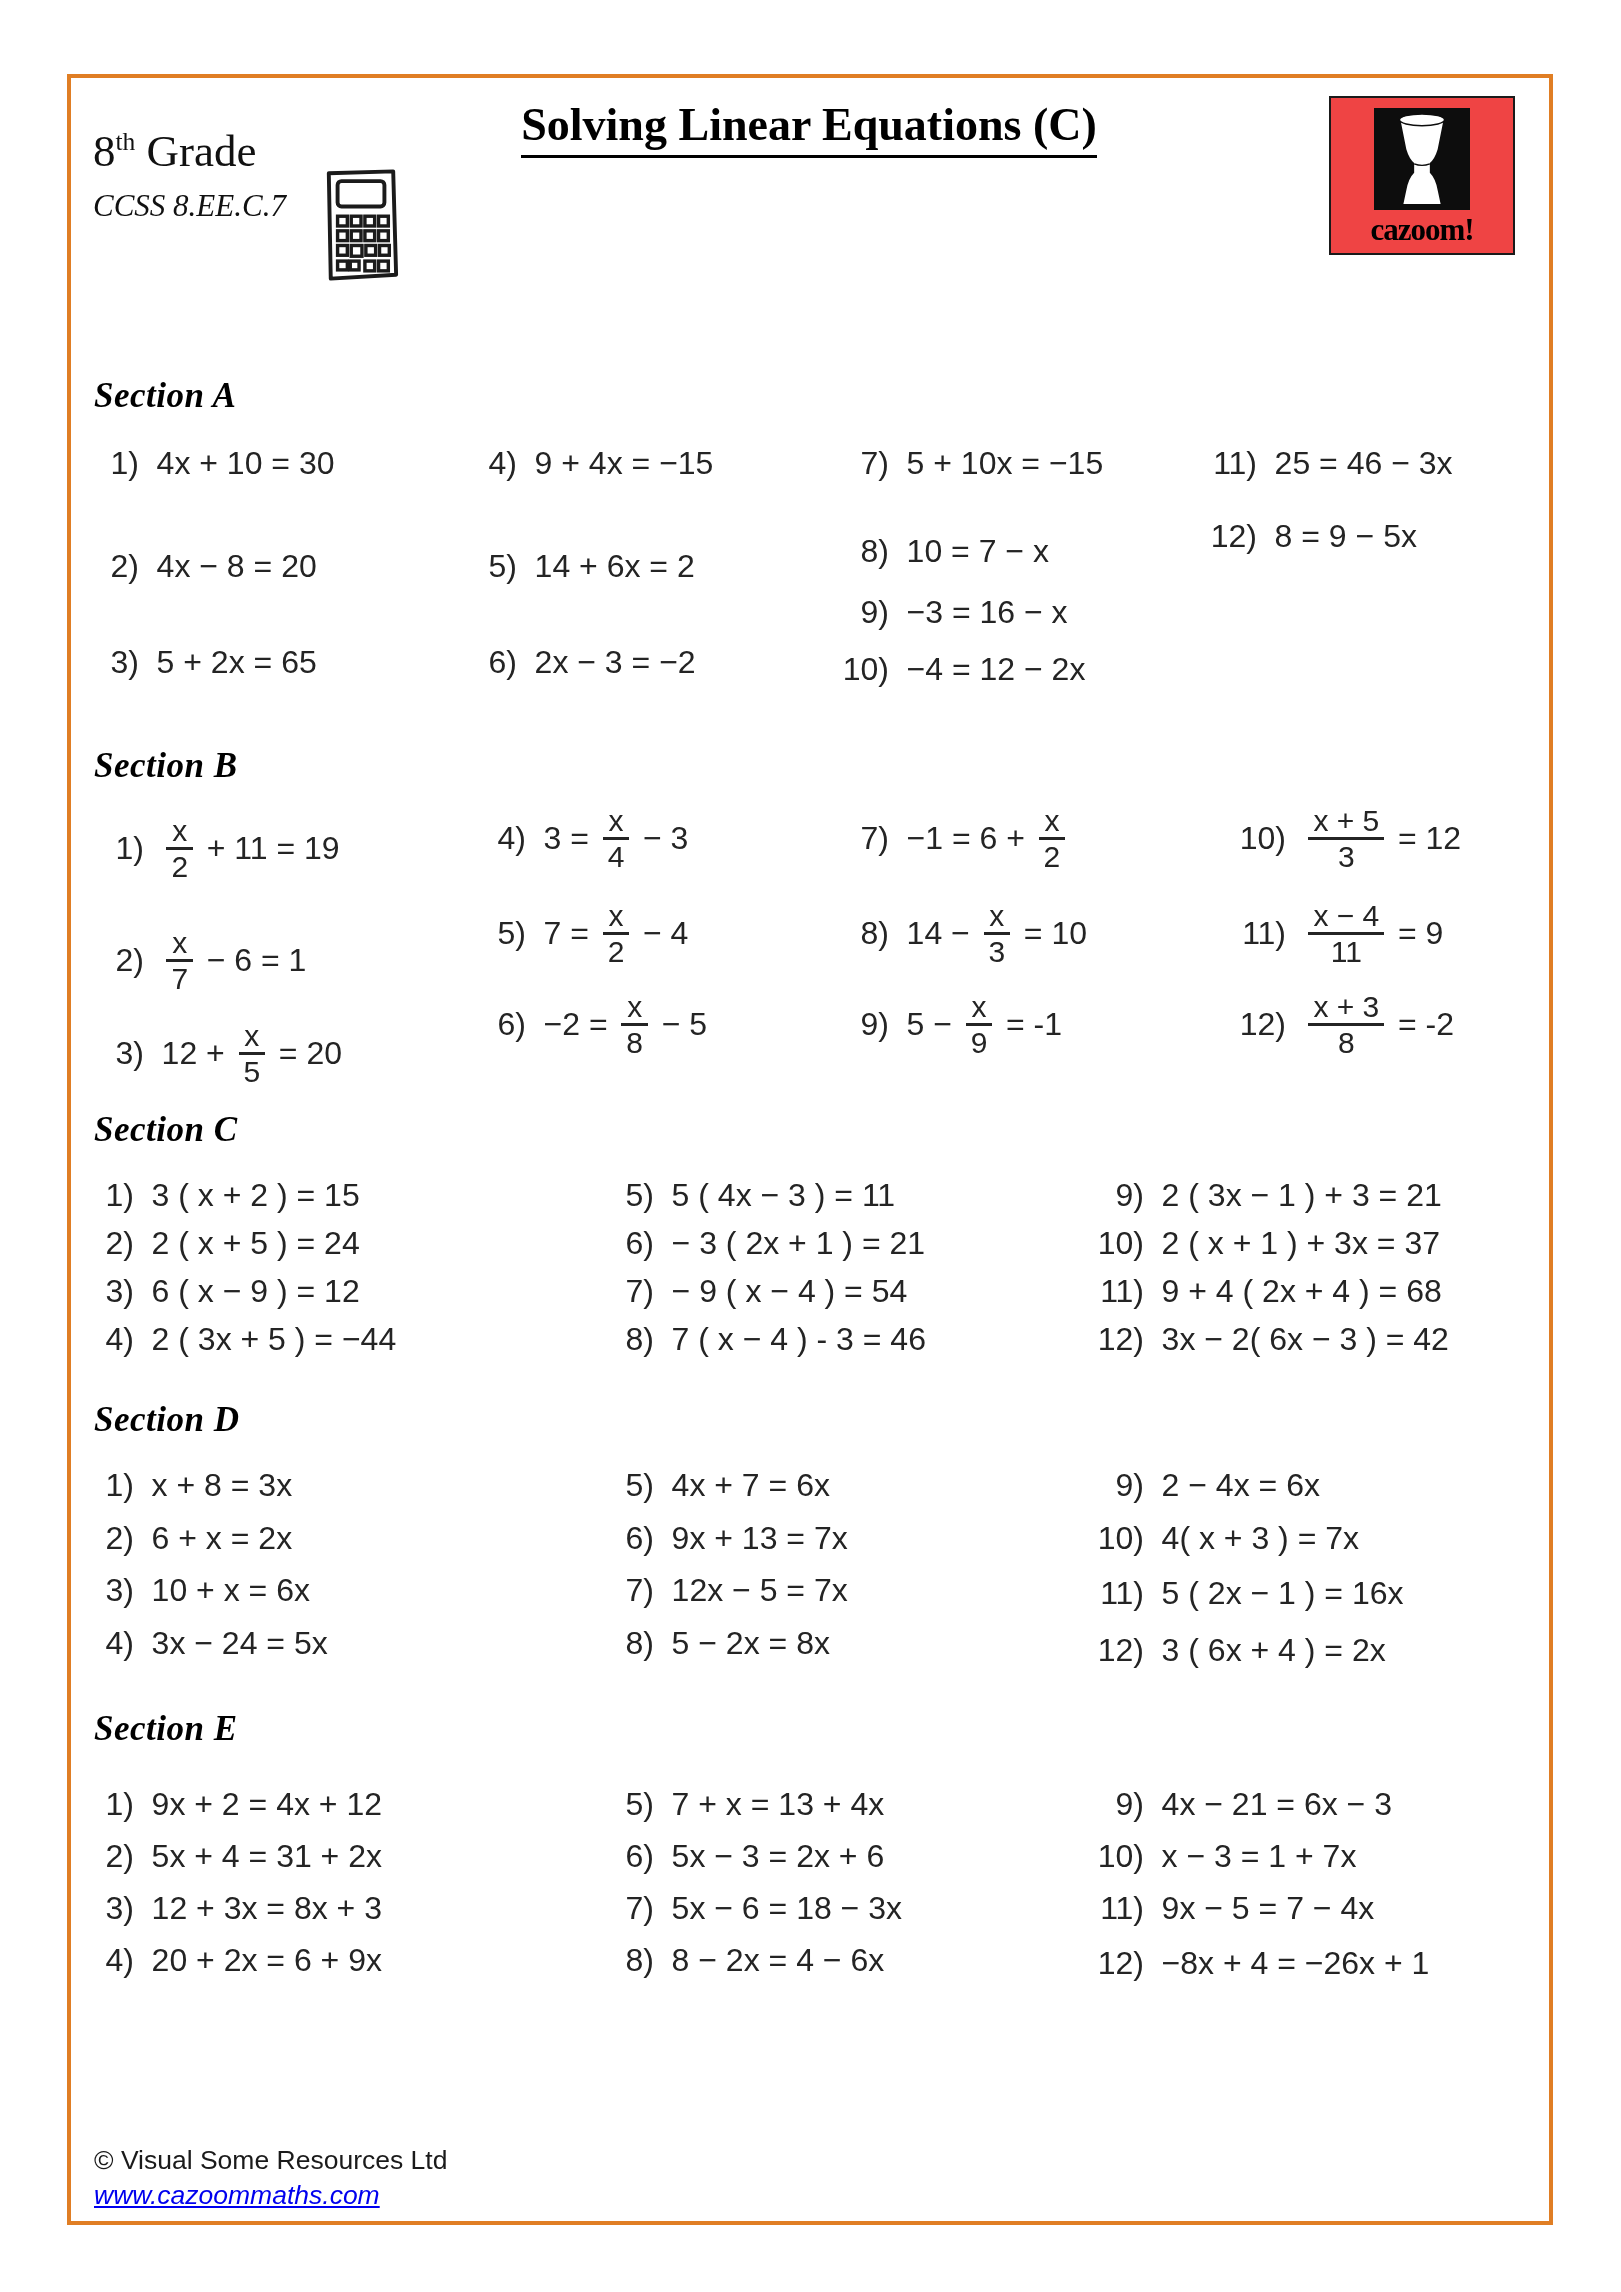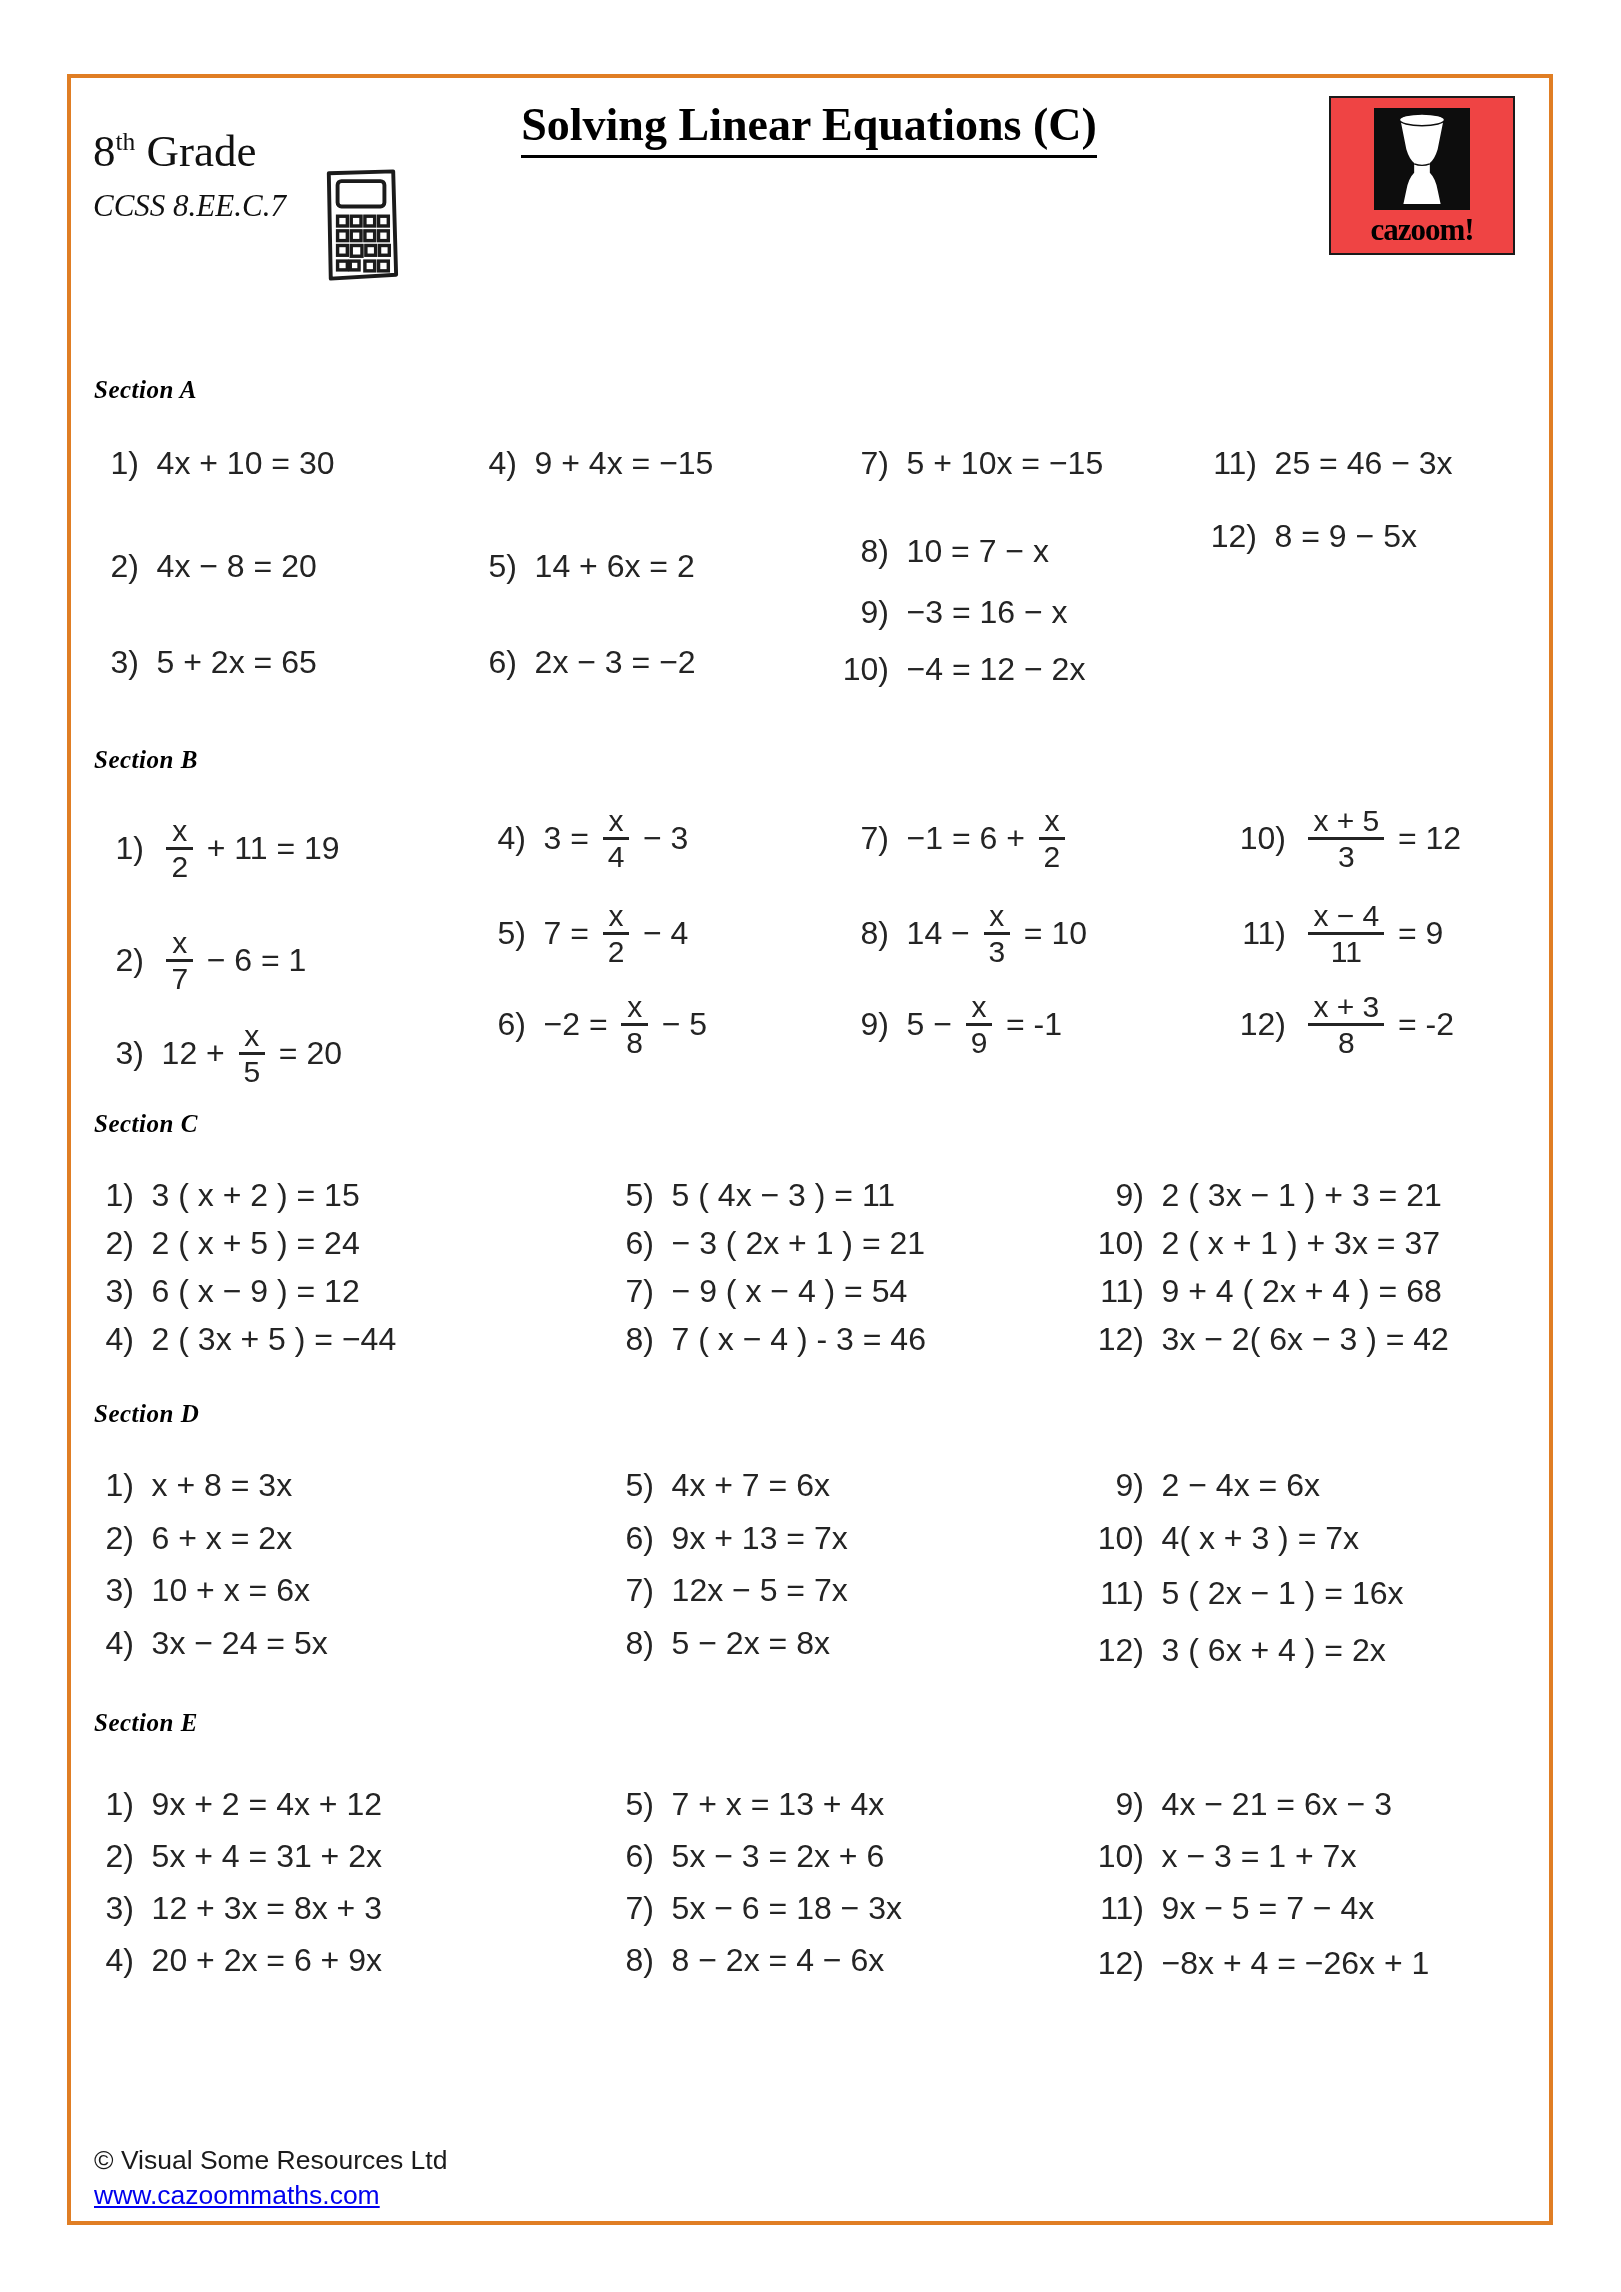--- a/index.html
+++ b/index.html
@@ -19,35 +19,35 @@
   .calc{position:absolute;left:321px;top:167px;}
   .logo{position:absolute;left:1329px;top:96px;width:182px;height:155px;border:2.9px solid #1a1a1a;
         background:#ef4444;text-align:center;}
   .logo .panel{margin:9.8px auto 0 auto;width:96px;height:102px;background:#0d0d0d;}
   .logo .brand{display:block;margin-top:2px;font-family:"Liberation Serif", serif;
                font-weight:700;font-size:31px;color:#000;letter-spacing:-1px;}
   .instruction{position:absolute;left:88px;top:292px;width:1441px;text-align:center;
                font-family:"Liberation Serif", serif;font-style:italic;font-size:32px;color:#111;}
   
   .sec-label{position:absolute;font-family:"Liberation Serif", serif;font-weight:700;
-             font-style:italic;font-size:25px;color:#000;letter-spacing:0.5px;}
+             font-style:italic;font-size:35px;color:#000;letter-spacing:0.5px;}
   .q{position:absolute;display:flex;align-items:center;font-size:32px;color:#242424;
      white-space:nowrap;}
   .qnum{display:inline-block;width:55px;text-align:right;margin-right:17.6px;flex:0 0 55px;}
   .qeq{display:inline-flex;align-items:center;}
   .qeq .tx{white-space:pre;}
   .frac{display:inline-flex;flex-direction:column;align-items:center;margin:0 4.9px;
         font-size:30px;line-height:33px;}
   .fn{display:block;padding:0 4.9px;}
   .fbar{height:2.9px;background:#242424;align-self:stretch;}
   .fd{display:block;padding:0 4.9px;}
   
   .copyright{position:absolute;left:94px;top:2145px;font-size:26.5px;color:#1a1a1a;}
   .weblink{position:absolute;left:94px;top:2180px;font-size:26.5px;color:#0000EE;
-           text-decoration:underline;cursor:pointer;}
+           text-decoration:underline;cursor:pointer;font-style:italic;}
   .crumbs{position:absolute;right:127px;top:2186px;font-size:25.5px;color:#1a1a1a;}
   .crumbs .sep{display:inline-block;margin:0 19.6px;}
   .crumbs sup{font-size:14.7px;vertical-align:super;line-height:0;}
 </style>
 </head>
 <body>
 
 <div id="page">
   <div id="frame"></div>
 

